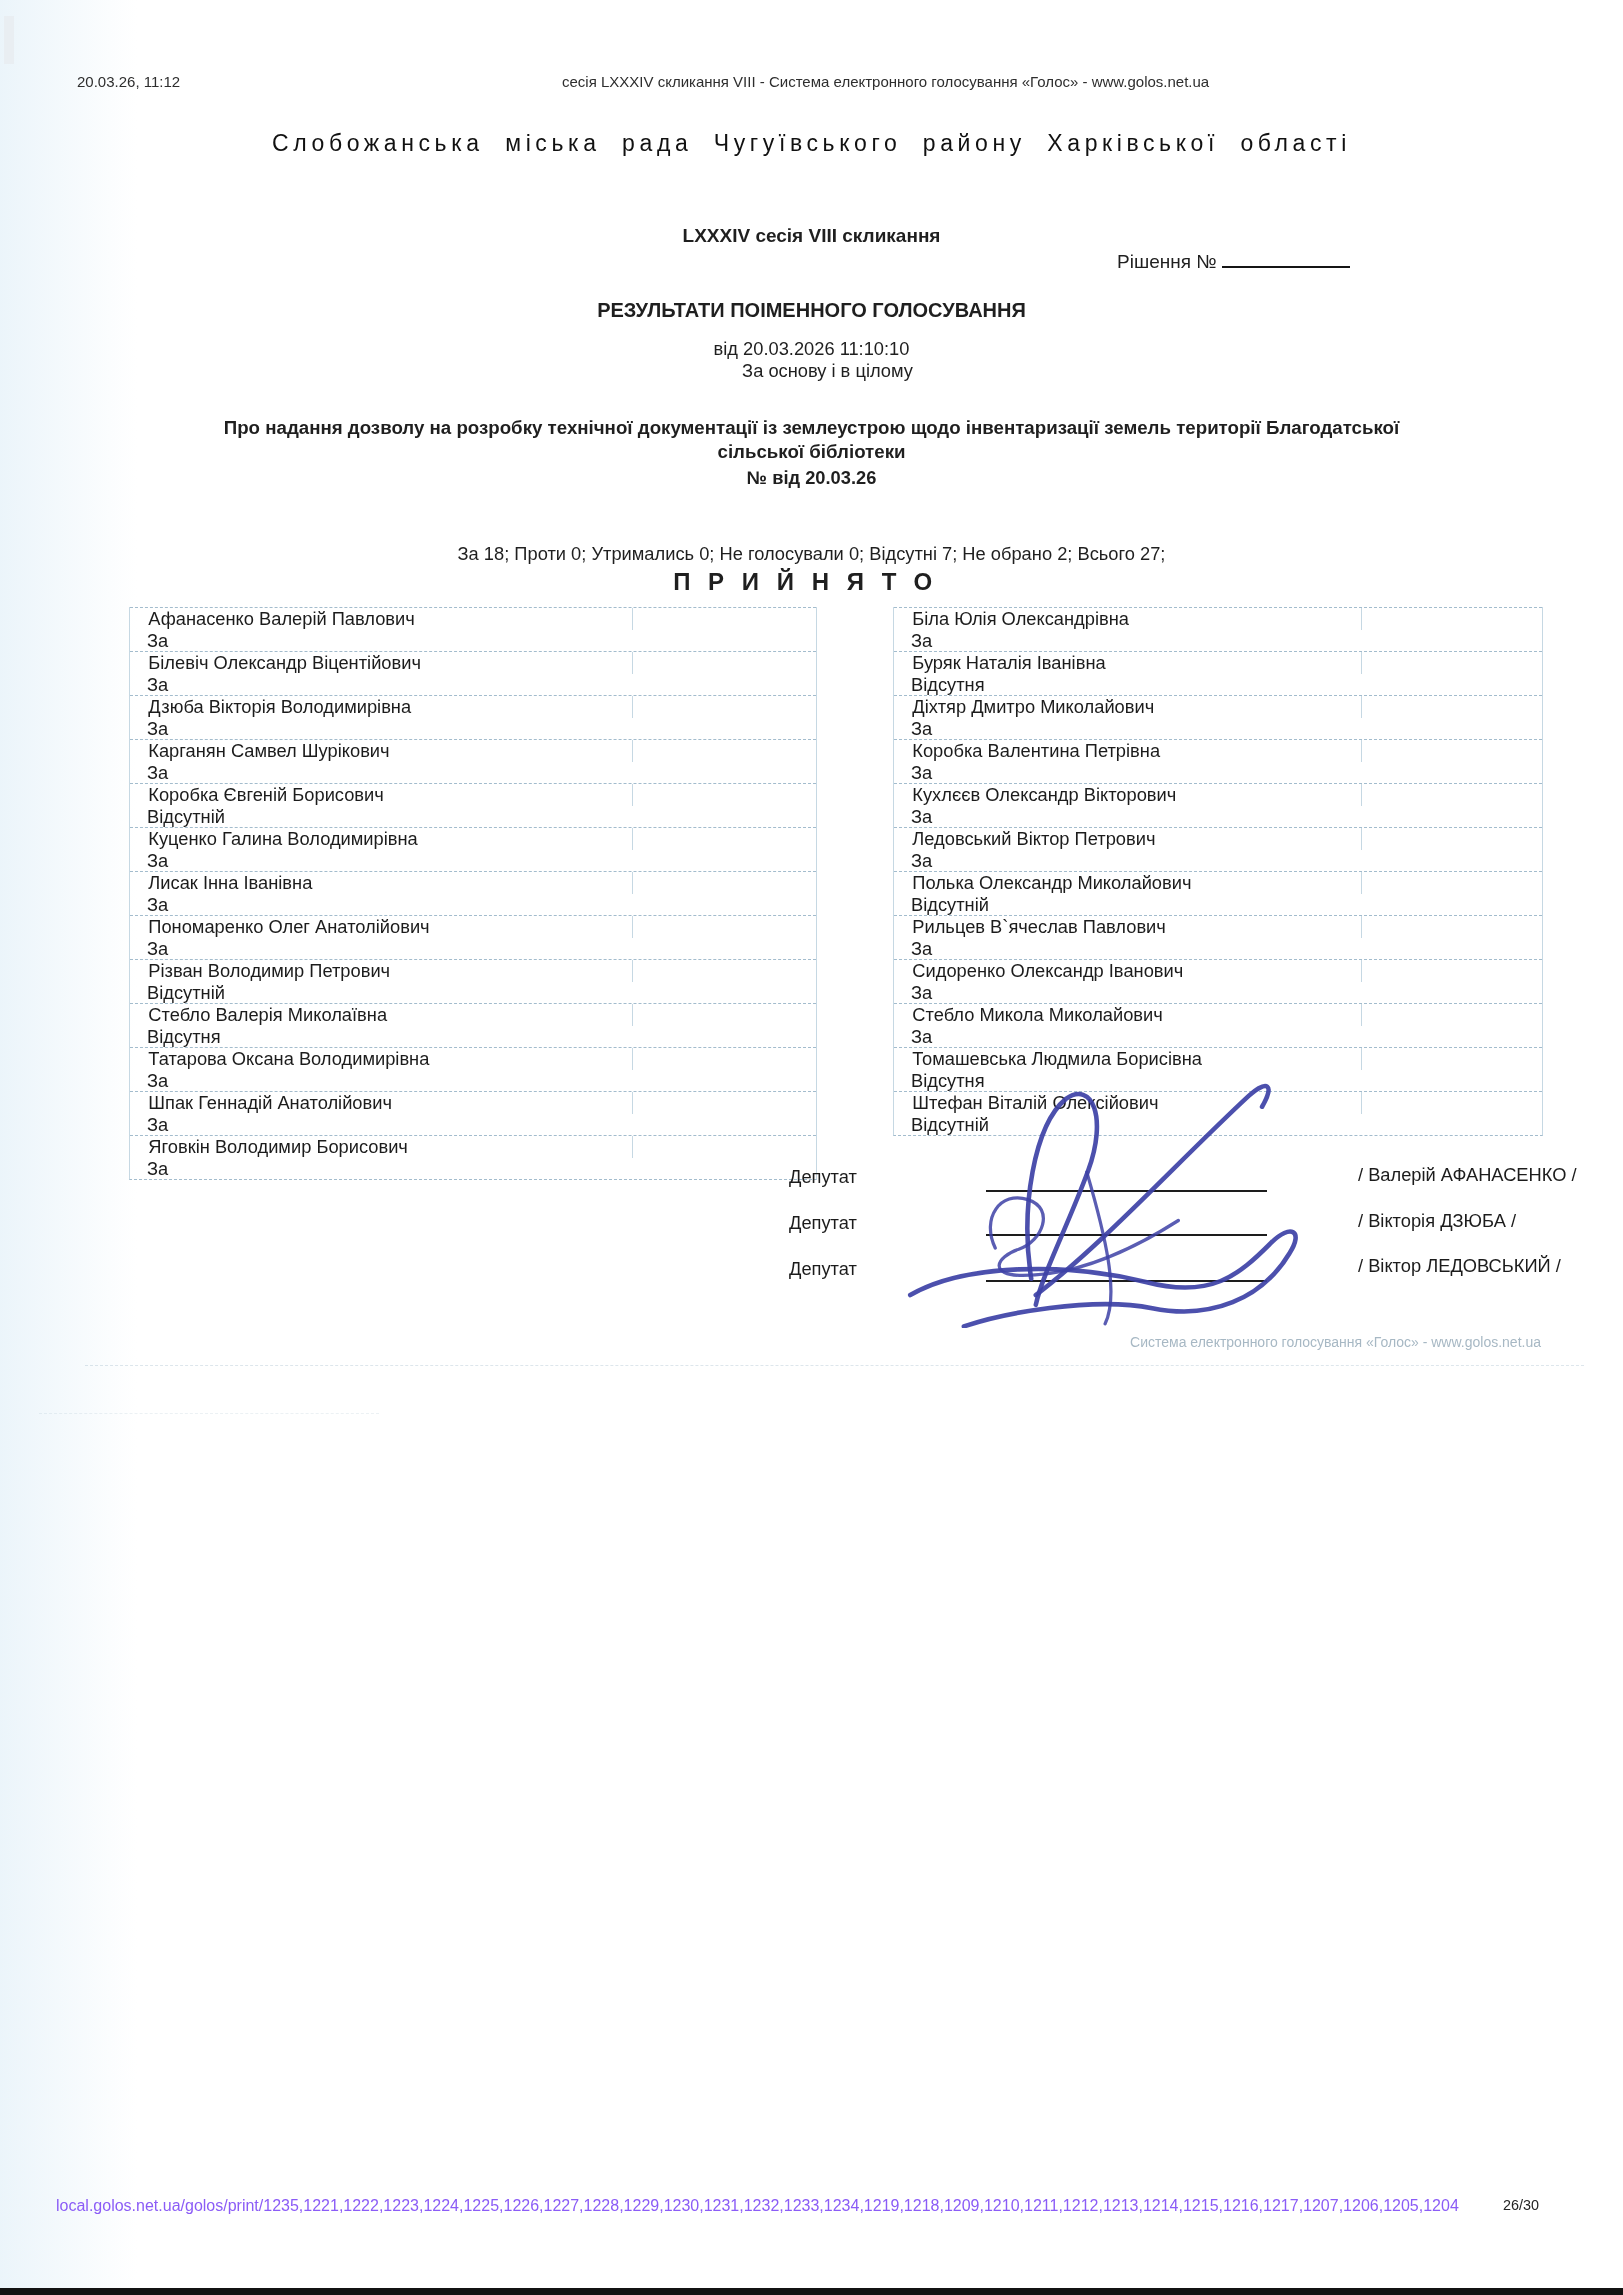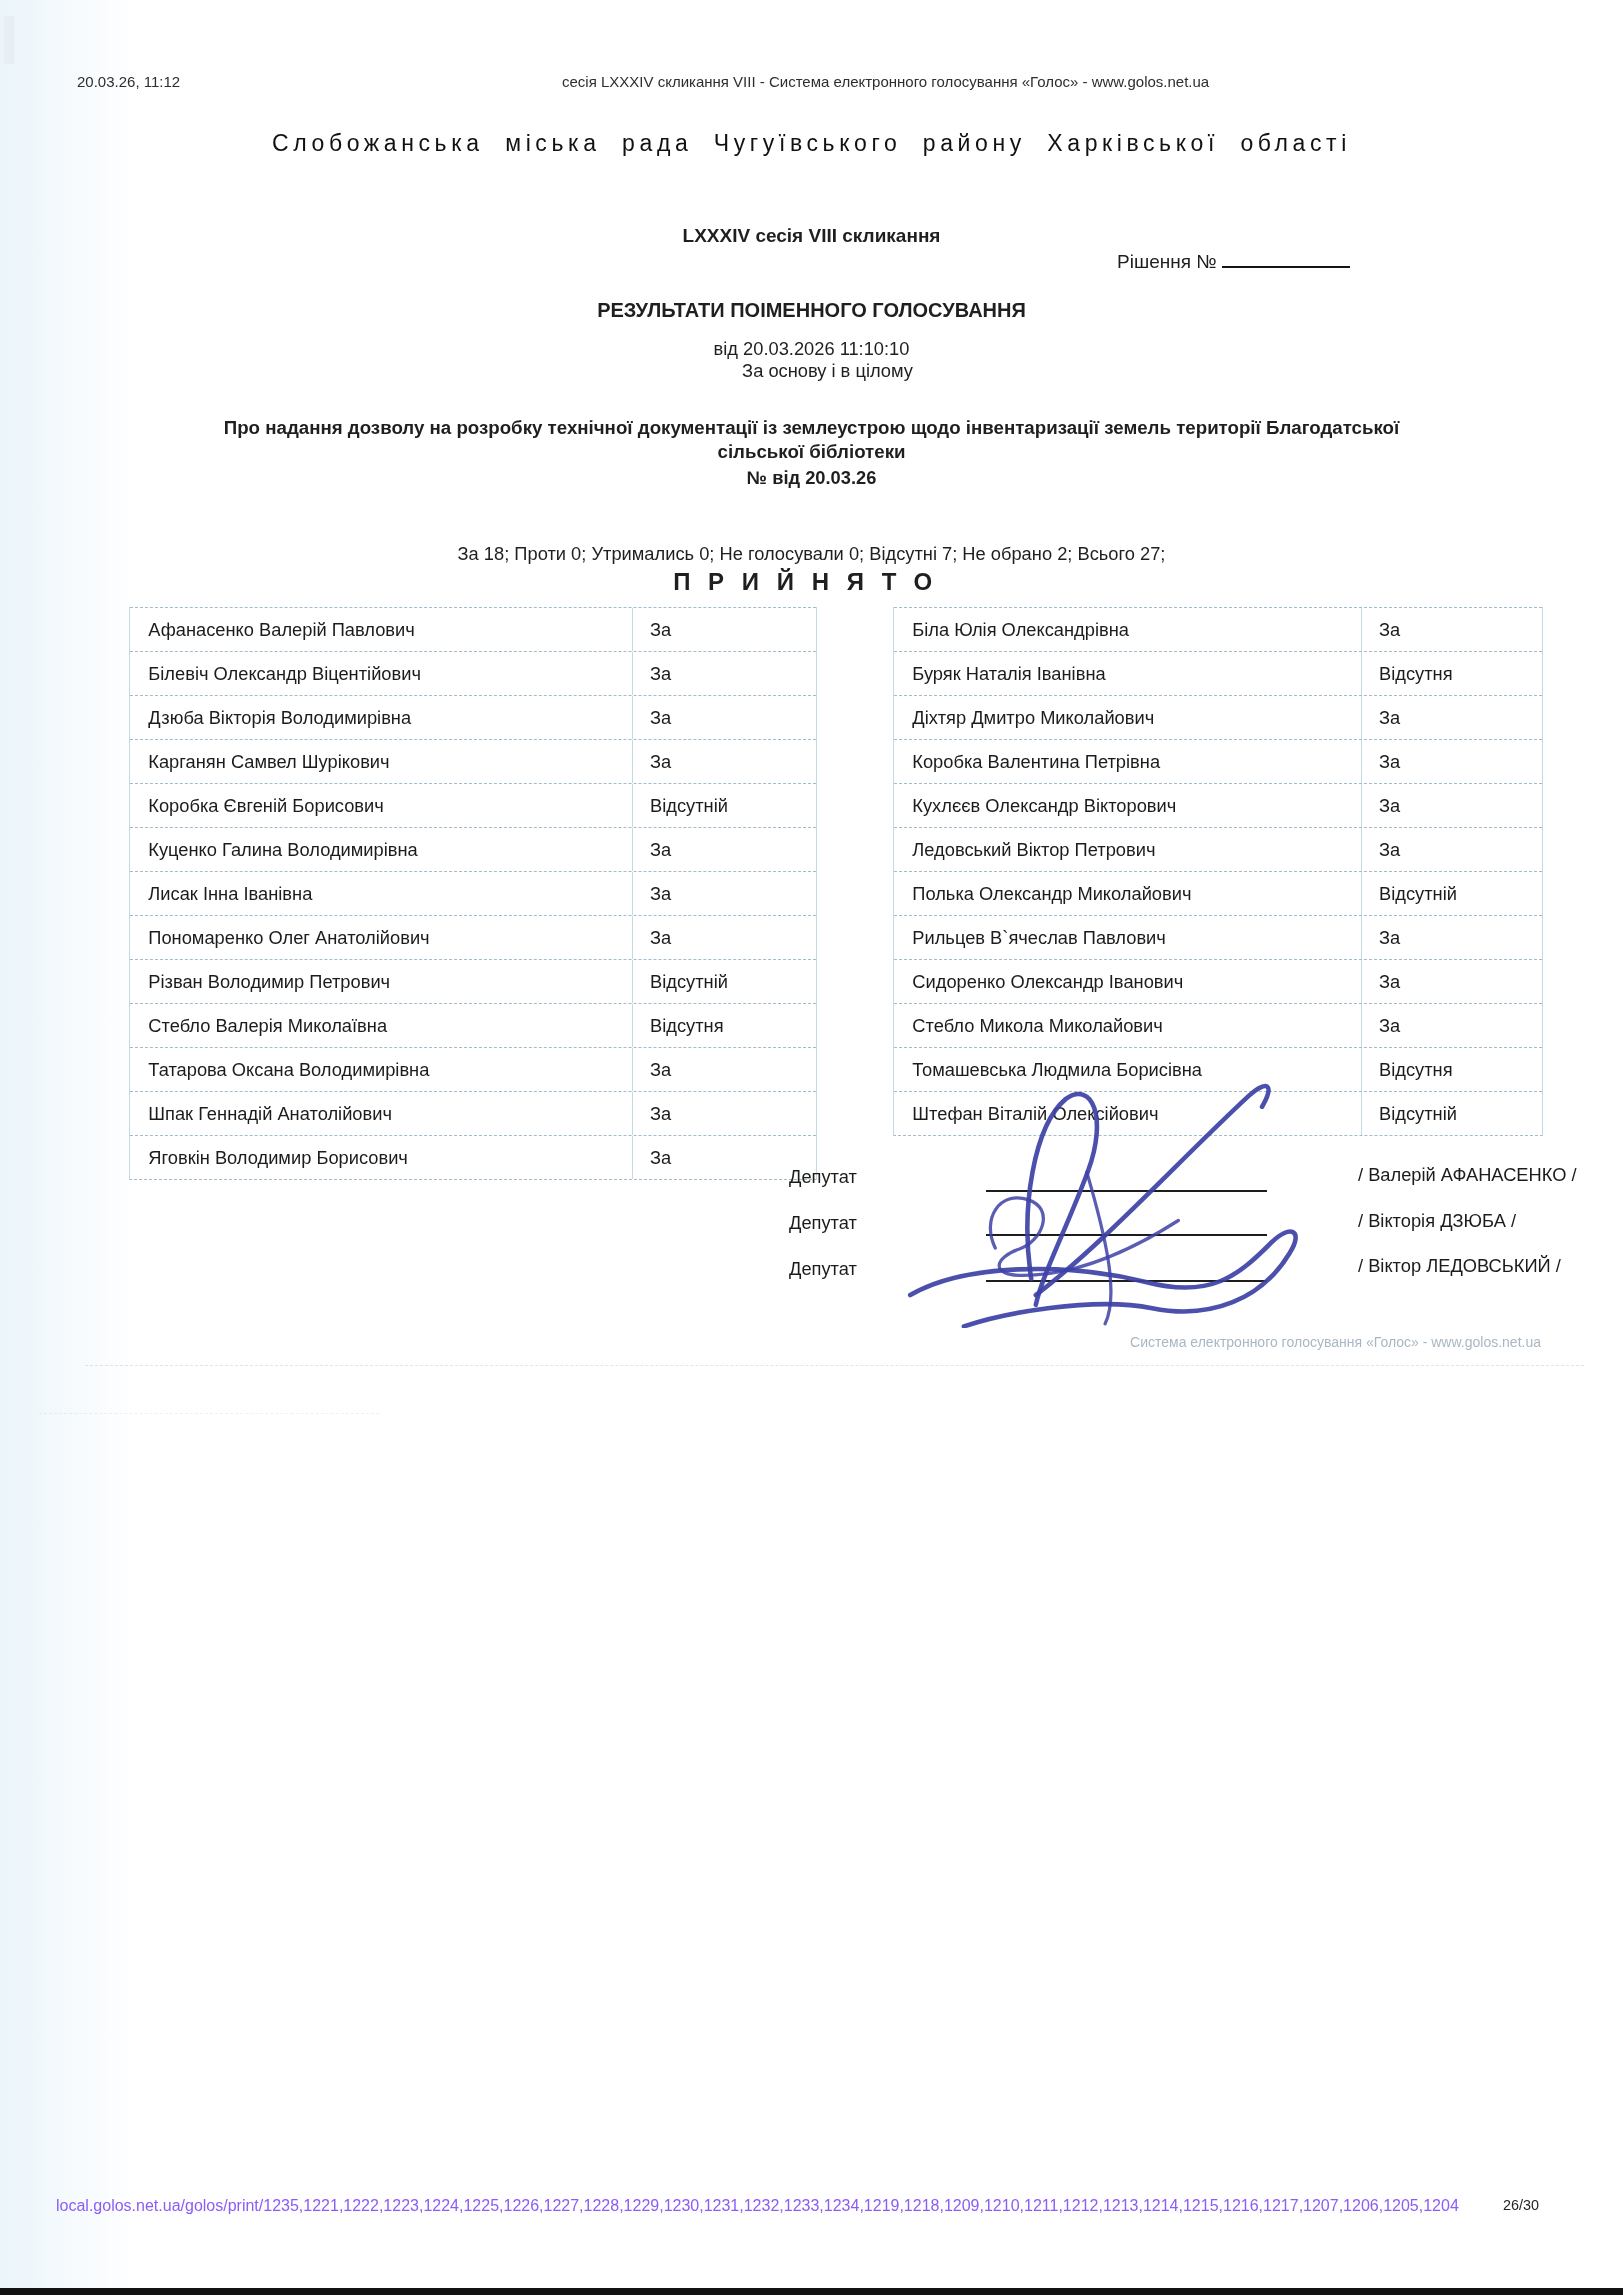--- a/index.html
+++ b/index.html
@@ -29,21 +29,21 @@
   .number-line{top:459px;font-size:18.3px;}
   .totals{top:505px;font-size:18.3px;margin-top:38px;}
   .status{top:560px;font-size:24px;letter-spacing:17.7px;}
 
   .vtable{position:absolute;top:607px;
        border-left:1.3px solid var(--table_line,#c6d8e3);
        border-right:1.3px solid var(--table_line,#c6d8e3);
        border-bottom:1.3px dashed var(--table_dash,#a3bccd);}
   .vtable.left{left:129px;width:686px;}
   .vtable.right{left:893px;width:648px;}
-  .vrow{display:flex;height:43px;border-top:1.3px dashed var(--table_dash,#a3bccd);}
+  .vrow{display:flex;height:43px;border-top:1.3px dashed var(--table_dash,#a3bccd);flex-direction:column;}
   .cell{display:flex;align-items:center;font-size:18.3px;color:#1c1c1c;box-sizing:border-box;}
   .cell.name{padding-left:18.3px;border-right:1.3px solid var(--table_line,#c6d8e3);}
   .vtable.left .cell.name{width:503px;}
   .vtable.right .cell.name{width:468px;}
   .cell.vote{flex:1;padding-left:17px;}
 
   .sig-label{font-size:18.3px;color:#1c1c1c;}
   .sig-line{height:0.7px;border-bottom:2.6px solid #1d1d1d;width:281px;left:986px;}
   .sig-name{font-size:18.3px;color:#1c1c1c;left:1358px;}
   .sig-svg{left:871px;top:1079px;pointer-events:none;}

